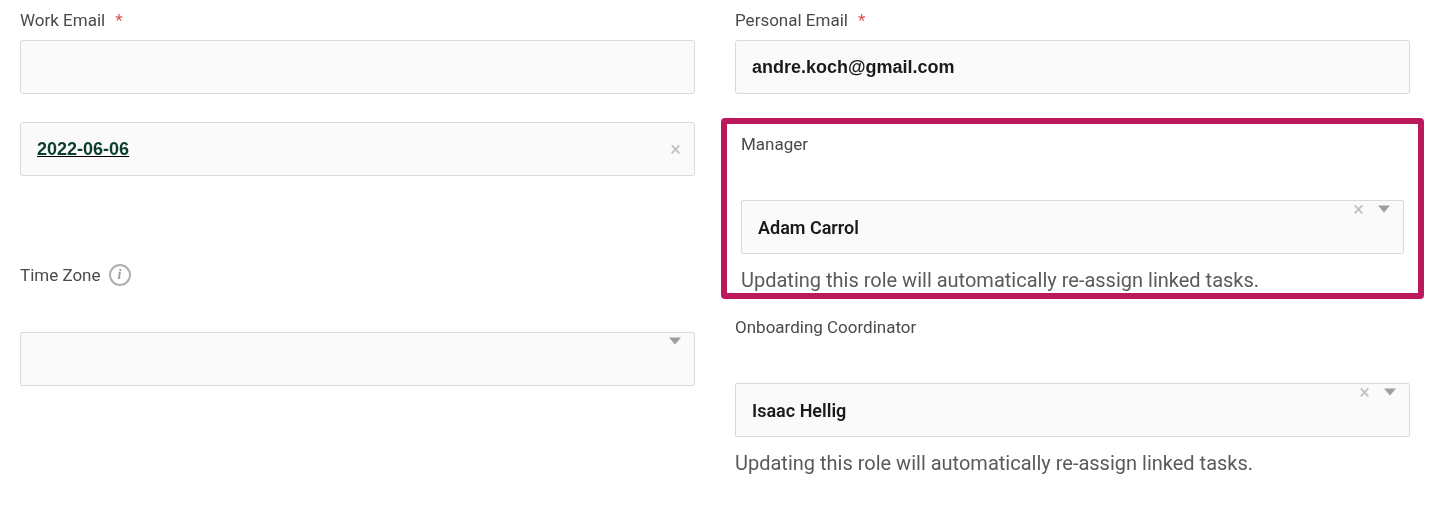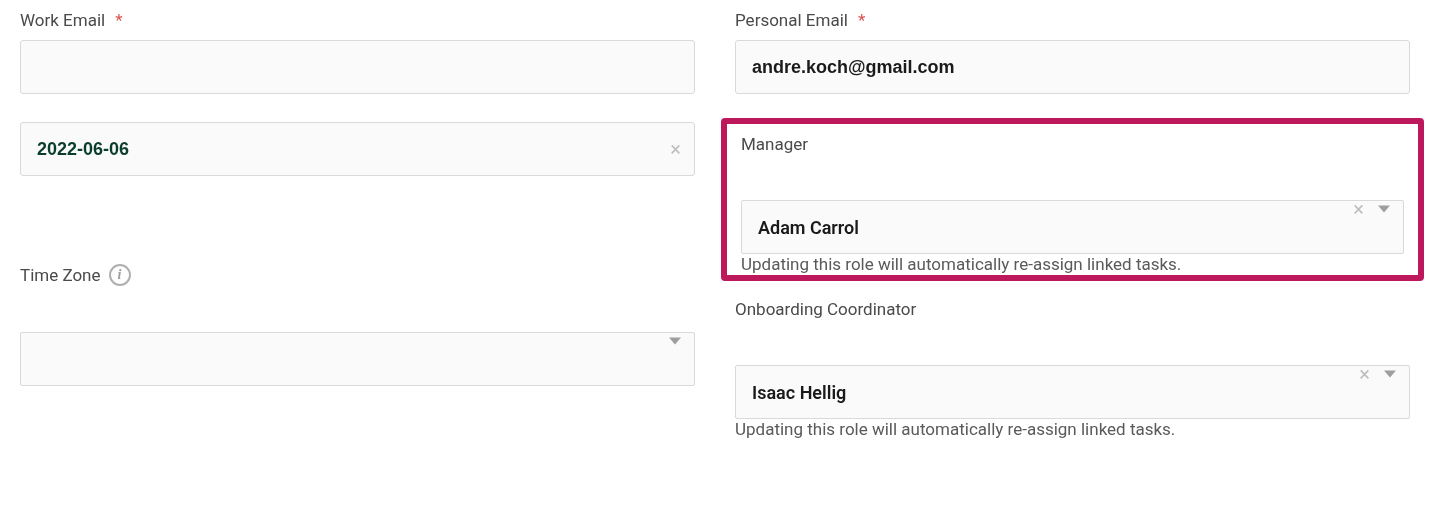--- a/index.html
+++ b/index.html
@@ -50,20 +50,21 @@
       border-radius: 3px;
     }
     .date-value {
       color: #0b3d2c;
       font-weight: 700;
     }
     .input-with-clear {
       position: relative;
       display: flex;
       align-items: flex-start;
+      text-decoration: underline;
     }
     .input-with-clear .text-input {
       padding-right: 44px;
     }
     .clear-icon {
       position: absolute;
       right: 14px;
       top: 50%;
       transform: translateY(-50%);
       color: #bfbfbf;
@@ -107,22 +108,23 @@
       right: 40px;
       top: 50%;
       transform: translateY(-50%);
       color: #bfbfbf;
       font-size: 20px;
       line-height: 1;
       cursor: pointer;
       user-select: none;
     }
     .helper-text {
-      font-size: 17px;
+      font-size: 20px;
       color: #5a5a5a;
+      margin-top: 14px;
     }
     .info-icon {
       display: inline-flex;
       align-items: center;
       justify-content: center;
       width: 22px;
       height: 22px;
       border: 2px solid #b0b0b0;
       border-radius: 50%;
       color: #9e9e9e;

